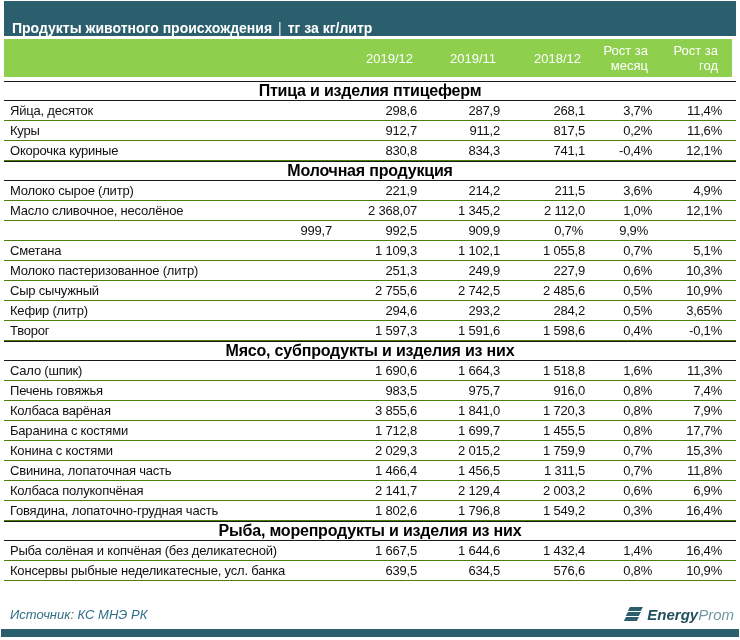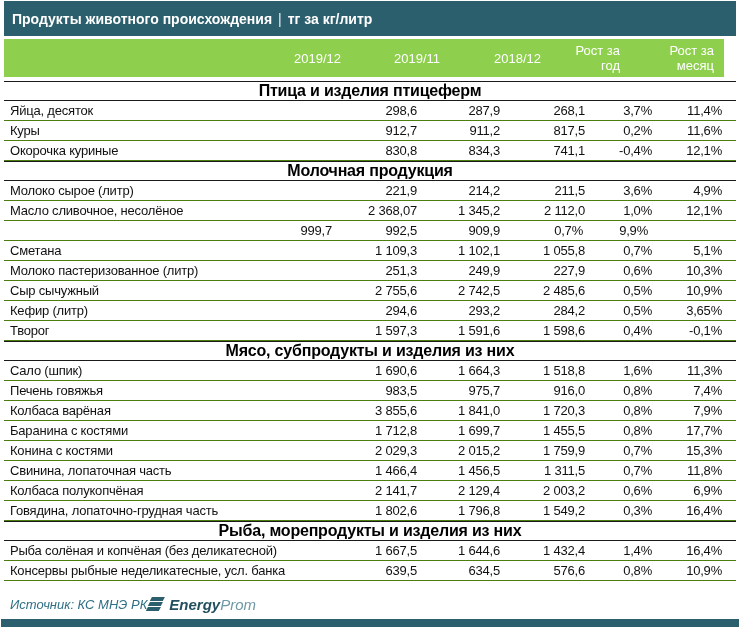--- a/index.html
+++ b/index.html
@@ -12,39 +12,38 @@
   }
   .page { width: 740px; height: 640px; background: #fff; position: relative; }
 
   
   .title-bar {
     margin: 1px 4px 0 4px;
     height: 35px;
     background: #2c5f6d;
     color: #fff;
     display: flex;
-    align-items: center;
+    align-items: flex-end;
     padding-left: 8px;
     font-size: 14px;
     white-space: nowrap;
   }
   .title-bar .t-main { font-weight: bold; }
   .title-bar .t-sep  { margin: 0 6px; font-weight: normal; color: #e8f0f2; }
   .title-bar .t-unit { font-weight: 600; }
 
   
   .col-header {
-    margin: 3px 16px 0 4px;
+    margin: 3px 8px 0 4px;
     height: 38px;
     background: #8ed04e;
     color: #ffffff;
     display: grid;
     grid-template-columns: 1fr 85px 83px 85px 69px 74px;
     font-size: 13px;
-    gap: 16px;
   }
   .col-header .hcell {
     display: flex;
     align-items: center;
     justify-content: flex-end;
     text-align: right;
     line-height: 15px;
     padding-right: 8px;
   }
   .col-header .hcell.h-pm { padding-right: 10px; }
@@ -70,25 +69,25 @@
     letter-spacing: -0.2px;
   }
   .trow .cell { line-height: 19px; white-space: nowrap; overflow: hidden; }
   .trow .c-name  { padding-left: 6px; text-align: left; }
   .trow .c-num   { text-align: right; padding-right: 8px; }
   .trow .c-pm    { text-align: right; padding-right: 10px; }
   .trow .c-py    { text-align: right; padding-right: 14px; }
 
   
   .footer {
-    margin: 11px 4px 0 4px;
+    margin: 21px 4px 0 4px;
     height: 24px;
     display: flex;
     align-items: center;
-    justify-content: flex-start;
+    justify-content: space-between;
   }
   .source-note {
     font-style: italic;
     font-size: 13px;
     color: #2e6f85;
     padding-left: 6px;
   }
   .logo { display: flex; align-items: center; padding-right: 2px; }
   .logo-icon { width: 18px; height: 16px; position: relative; margin-right: 4px; }
   .logo-icon span {
@@ -122,22 +121,22 @@
     <span class="t-sep">|</span>
     <span class="t-unit">тг за кг/литр</span>
   </div>
 
   <div class="col-header">
 
   <div class="hcell h-name"></div>
       <div class="hcell h-v1">2019/12</div>
       <div class="hcell h-v2">2019/11</div>
       <div class="hcell h-v3">2018/12</div>
+      <div class="hcell h-pm">Рост за месяц</div>
       <div class="hcell h-py">Рост за год</div>
-      <div class="hcell h-pm">Рост за месяц</div>
     </div>
 
   <div class="table">
 
   <div class="section-title">Птица и изделия птицеферм</div>
       <div class="trow">
         <div class="cell c-name">Яйца, десяток</div>
         <div class="cell c-num">298,6</div>
         <div class="cell c-num">287,9</div>
         <div class="cell c-num">268,1</div>

